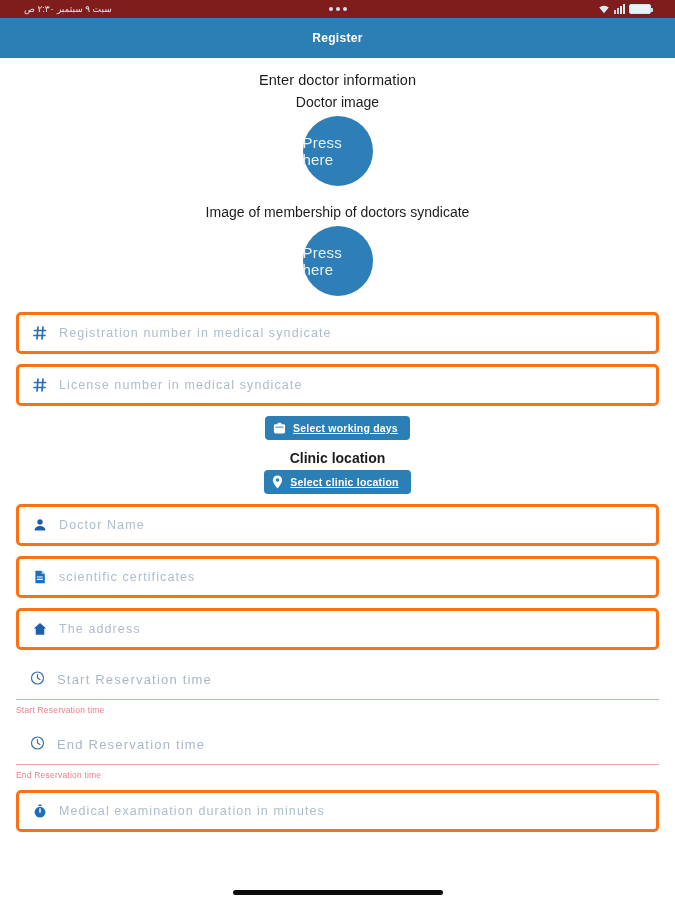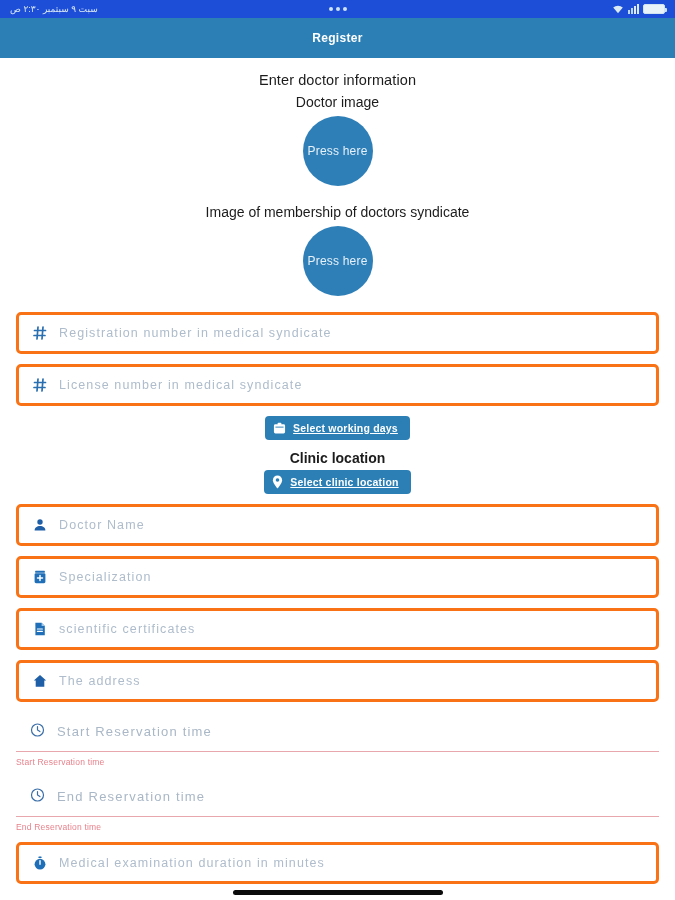--- a/index.html
+++ b/index.html
@@ -17,24 +17,24 @@
     width: 675px;
     height: 900px;
     background: #ffffff;
     display: flex;
     flex-direction: column;
   }
 
   
   .statusbar {
     height: 18px;
-    background: #1d4ed8;
-    display: flex;
-    align-items: center;
-    padding: 0 10px;
+    background: #7f1d1d;
+    display: flex;
+    align-items: center;
+    padding: 0 24px;
     flex: 0 0 auto;
     position: relative;
   }
   .status-left {
     font-size: 9px;
     color: #dceaf4;
     letter-spacing: .2px;
     white-space: nowrap;
     direction: rtl;
   }
@@ -122,21 +122,21 @@
     margin: 2px 0 0 0;
   }
   .avatar {
     width: 70px; height: 70px;
     border-radius: 50%;
     background: #2e7fb8;
     display: flex;
     align-items: center;
     justify-content: center;
     color: #e6f1f8;
-    font-size: 12px;
+    font-size: 15px;
     letter-spacing: .2px;
     cursor: pointer;
   }
 
   
   .field {
     margin: 0 16px 10px 16px;
     height: 42px;
     border: 3px solid #f97316;
     border-radius: 5px;
@@ -331,30 +331,20 @@
     <div class="field" style="margin-top:10px;">
       <span class="fi">
         <svg width="14" height="14" viewBox="0 0 14 14">
           <circle cx="7" cy="4" r="2.7" fill="#1f5fa8"></circle>
           <path d="M1.6 12.6c0-3 2.4-4.5 5.4-4.5s5.4 1.5 5.4 4.5z" fill="#1f5fa8"></path>
         </svg>
       </span>
       <span class="ph">Doctor Name</span>
     </div>
 
-    <div class="field">
-      <span class="fi">
-        <svg width="14" height="14" viewBox="0 0 14 14">
-          <rect x="2.2" y="0.8" width="9.6" height="2" rx="0.5" fill="#1f6fb8"></rect>
-          <rect x="1.6" y="3.2" width="10.8" height="10" rx="1.4" fill="#1f6fb8"></rect>
-          <path d="M7 5.6v5M4.5 8.1h5" stroke="#ffffff" stroke-width="1.5" stroke-linecap="round"></path>
-        </svg>
-      </span>
-      <span class="ph">Specialization</span>
-    </div>
 
     <div class="field">
       <span class="fi">
         <svg width="14" height="14" viewBox="0 0 14 14">
           <path d="M2.4 0.8h6.2l3.2 3.2v9.2H2.4z" fill="#1f6fb8"></path>
           <path d="M8.6 0.8 11.8 4H8.6z" fill="#9fc7e8"></path>
           <path d="M4.4 7h5M4.4 9.4h5" stroke="#ffffff" stroke-width="1.1" stroke-linecap="round"></path>
         </svg>
       </span>
       <span class="ph">scientific certificates</span>

